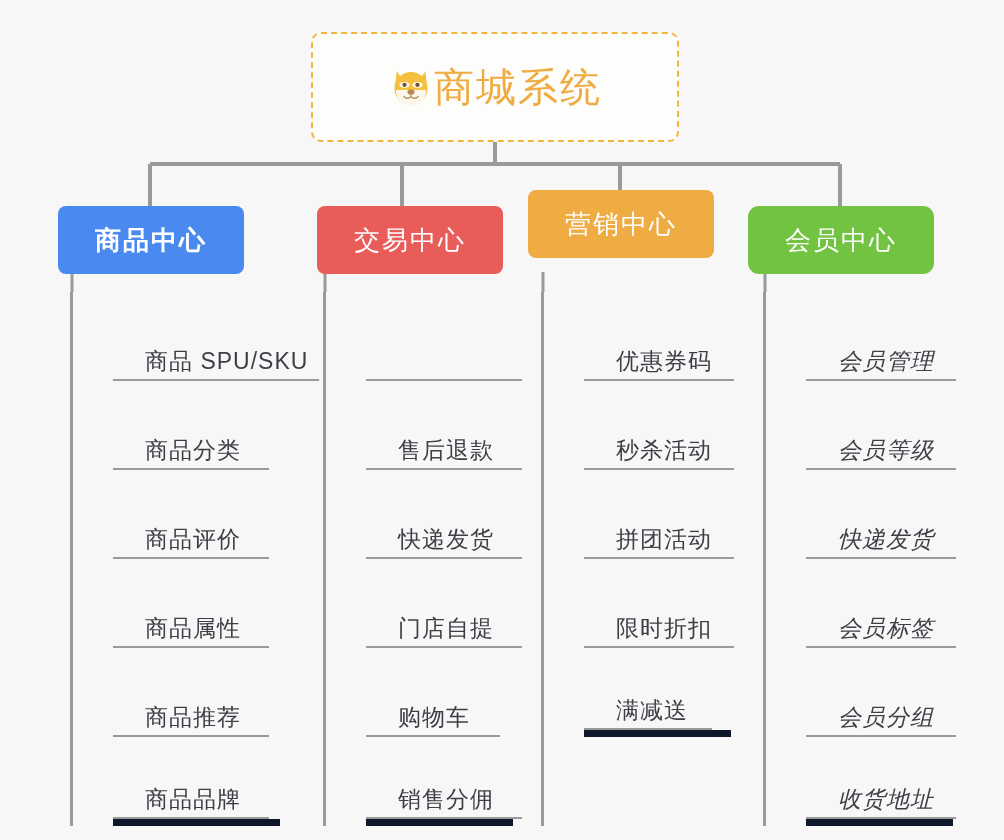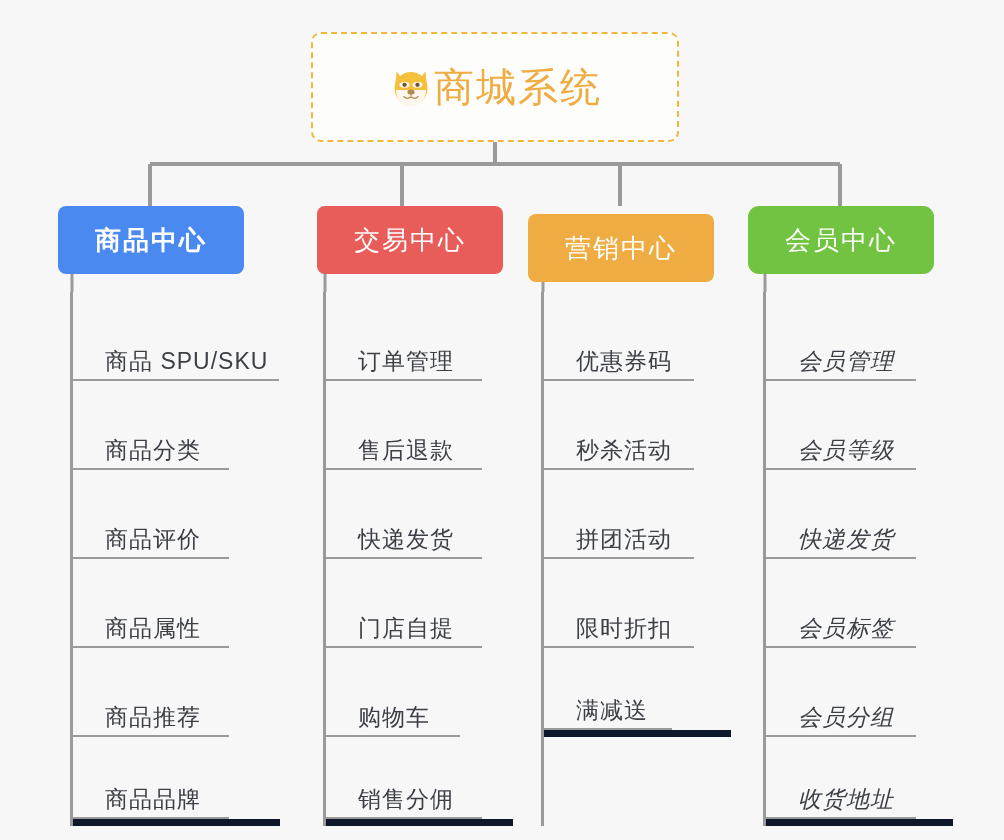--- a/index.html
+++ b/index.html
@@ -76,20 +76,21 @@
     letter-spacing: 2px;
     white-space: nowrap;
     box-sizing: border-box;
   }
 
   
   .leaf-list {
     position: absolute;
     box-sizing: border-box;
     border-left: 3px solid #9a9a9a;
+    padding-left: 40px;
   }
   .leaf-item {
     position: relative;
     height: 89px;
     box-sizing: border-box;
     display: flex;
     align-items: flex-end;
     border-bottom: 2px solid #9a9a9a;
   }
   .leaf-item:last-child {
@@ -184,21 +185,20 @@
       <span class="leaf-label">商品品牌</span>
       <span class="leaf-underline" style="width:156px;"></span>
     </div>
   </div>
 
   <div class="cat-header" style="left:317px; top:206px; width:186px; background:#e85c5a;">
     <span>交易中心</span>
   </div>
   <div class="leaf-list" style="left:323px; top:292px; width:190px; height:534px;">
     <div class="leaf-item">
-      <span class="leaf-label">订单管理</span>
       <span class="leaf-underline" style="width:156px;"></span>
     </div>
     <div class="leaf-item">
       <span class="leaf-label">售后退款</span>
       <span class="leaf-underline" style="width:156px;"></span>
     </div>
     <div class="leaf-item">
       <span class="leaf-label">快递发货</span>
       <span class="leaf-underline" style="width:156px;"></span>
     </div>
@@ -209,21 +209,21 @@
     <div class="leaf-item">
       <span class="leaf-label">购物车</span>
       <span class="leaf-underline" style="width:134px;"></span>
     </div>
     <div class="leaf-item">
       <span class="leaf-label">销售分佣</span>
       <span class="leaf-underline" style="width:156px;"></span>
     </div>
   </div>
 
-  <div class="cat-header" style="left:528px; top:214px; width:186px; background:#eeac42;">
+  <div class="cat-header" style="left:528px; top:190px; width:186px; background:#eeac42;">
     <span>营销中心</span>
   </div>
   <div class="leaf-list" style="left:541px; top:292px; width:190px; height:534px;">
     <div class="leaf-item">
       <span class="leaf-label">优惠券码</span>
       <span class="leaf-underline" style="width:150px;"></span>
     </div>
     <div class="leaf-item">
       <span class="leaf-label">秒杀活动</span>
       <span class="leaf-underline" style="width:150px;"></span>

